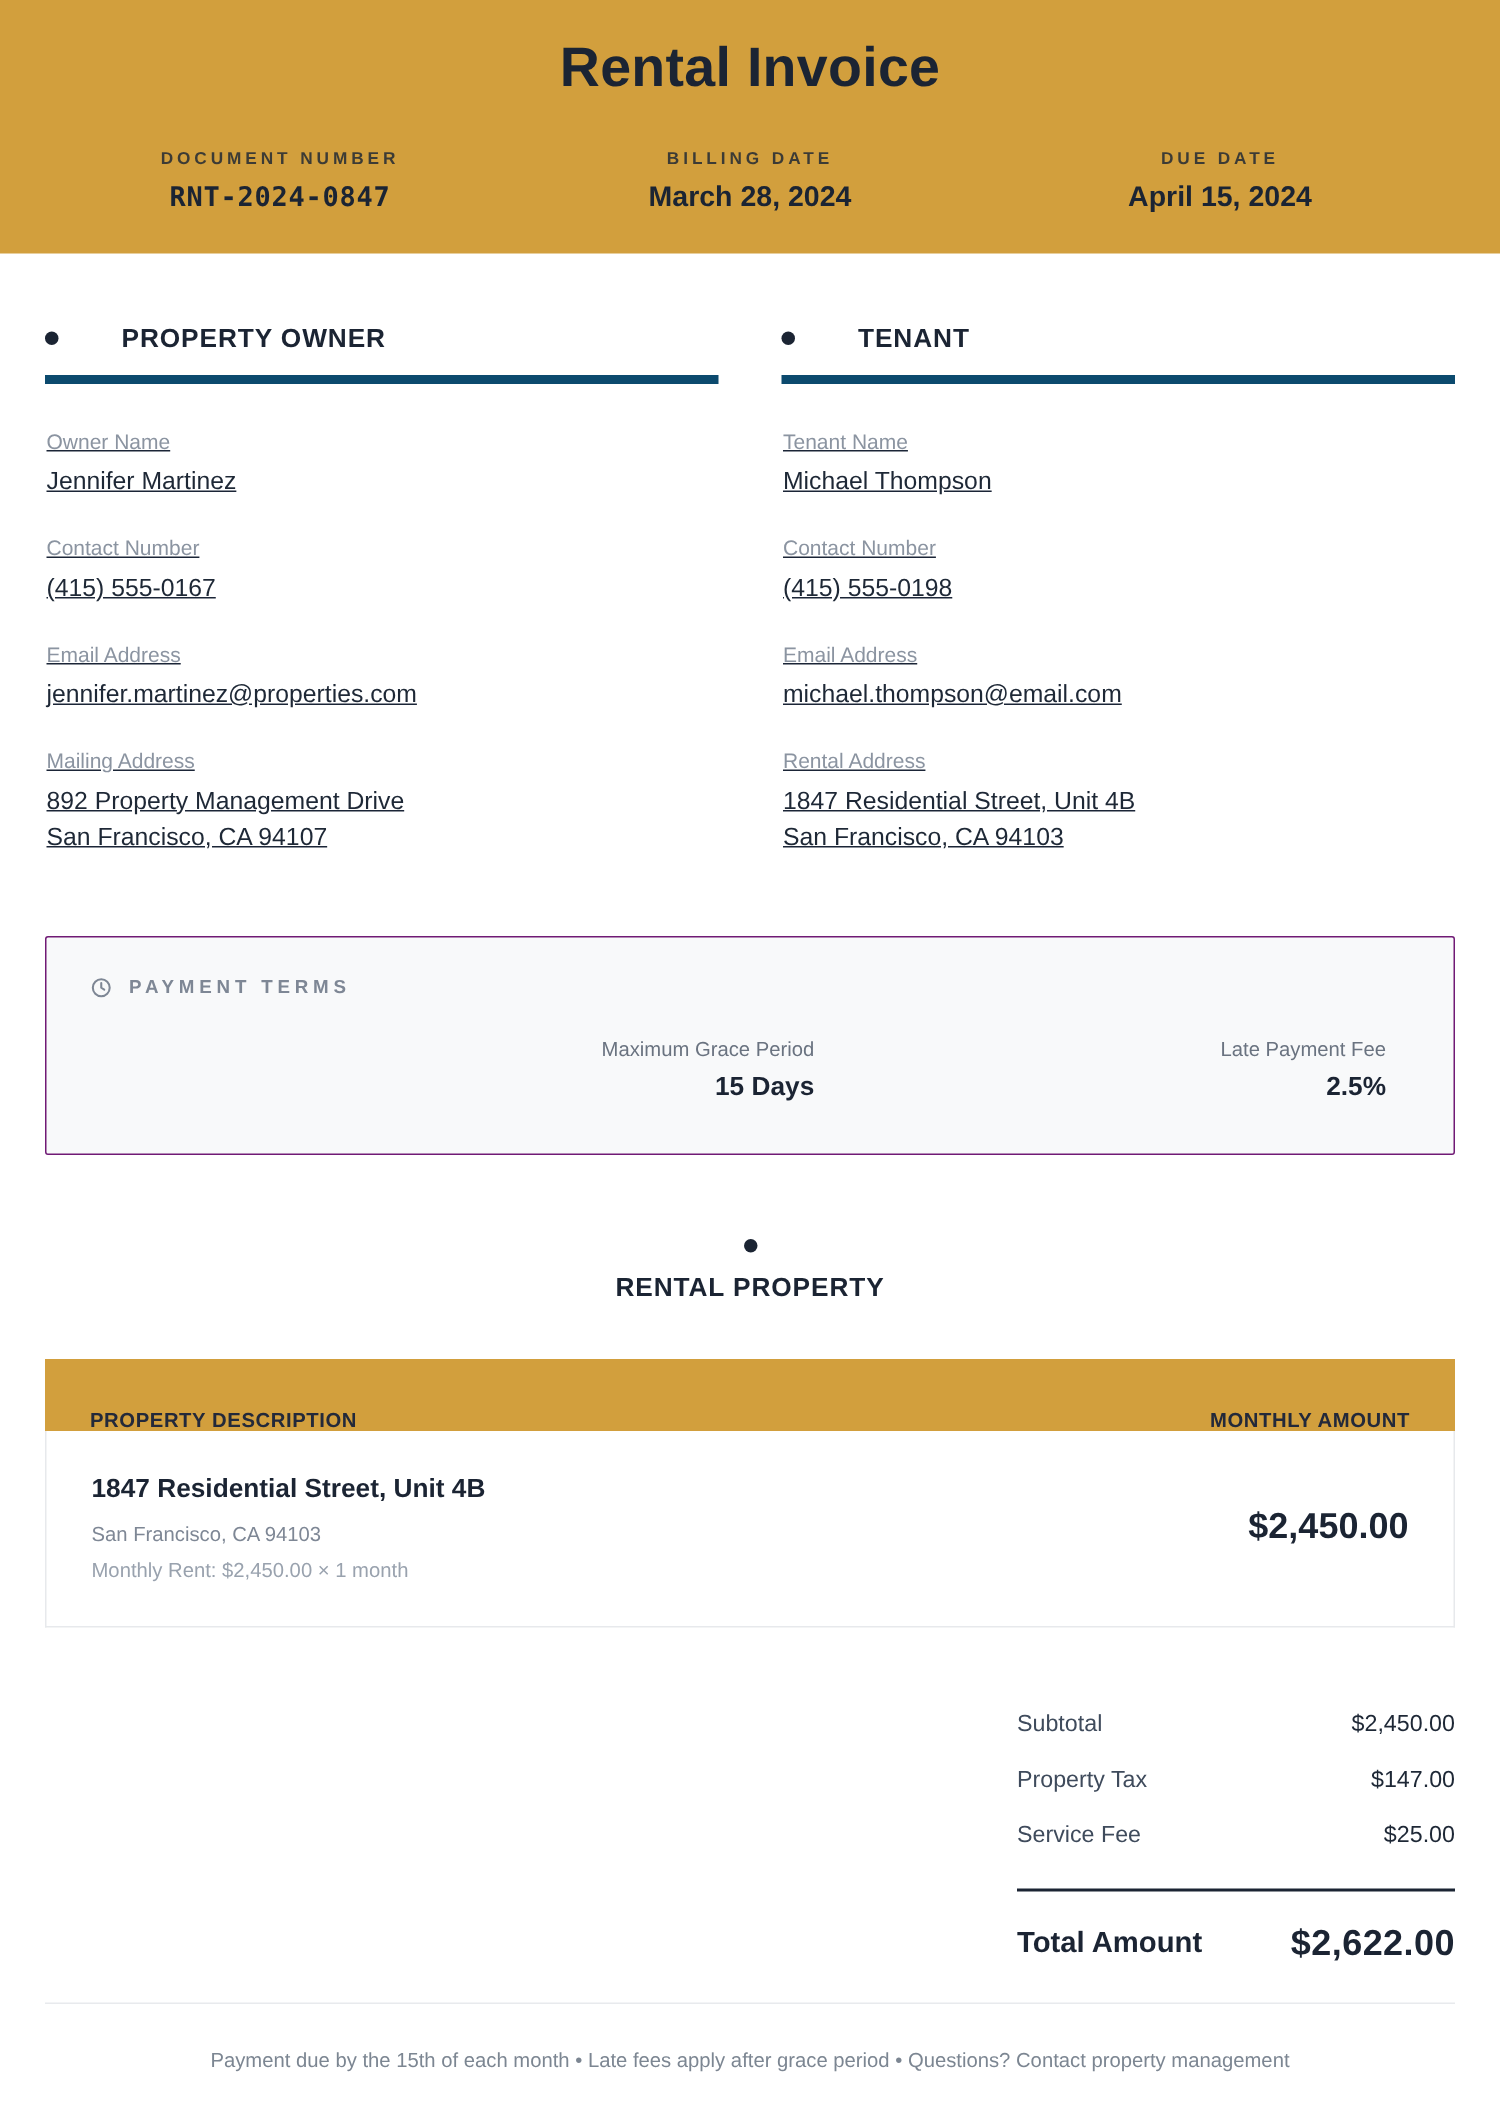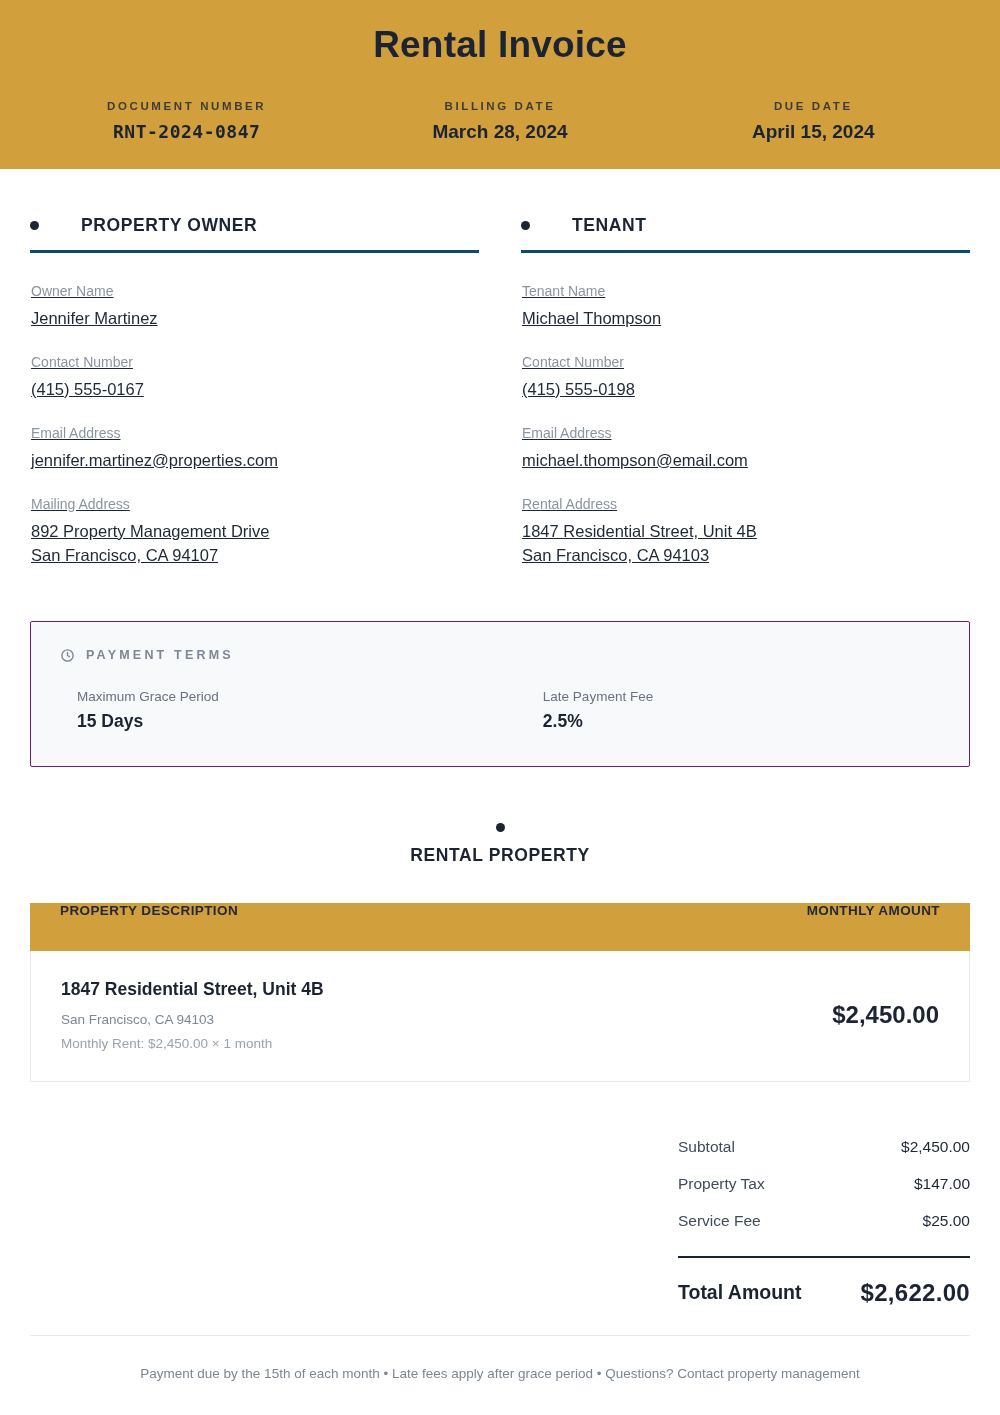--- a/index.html
+++ b/index.html
@@ -66,21 +66,21 @@
     background: #1B2433;
     flex: 0 0 auto;
   }
   .section-title {
     font-size: 17.5px;
     font-weight: 700;
     letter-spacing: 0.6px;
     color: #1B2433;
   }
   .party-col .section-head {
-    border-bottom: 3px solid #0c4a6e;
+    border-bottom: 6px solid #0c4a6e;
     padding-bottom: 14px;
     gap: 42px;
   }
   .fields { margin-top: 30px; padding-left: 1px; }
   .field { margin-bottom: 23px; text-decoration: underline; }
   .field-label {
     font-size: 14px;
     color: #8B94A1;
     margin-bottom: 8px;
   }
@@ -108,20 +108,21 @@
     font-size: 12.5px;
     font-weight: 600;
     letter-spacing: 3.2px;
     color: #7E8795;
   }
   .clock-icon svg { display: block; }
   .terms-items {
     display: flex;
     margin-top: 26px;
     padding-left: 17px;
+    text-align: right;
   }
   .terms-item-1 { width: 55%; }
   .terms-item-2 { width: 45%; }
   .terms-label {
     font-size: 13.5px;
     color: #6A7380;
     margin-bottom: 7px;
   }
   .terms-value {
     font-size: 17.5px;
@@ -136,21 +137,21 @@
     flex: 1;
     height: 1px;
     background: #DCDFE3;
     margin-left: 4px;
   }
   .property-table { margin-top: 24px; }
   .table-header {
     background: #D29F3D;
     height: 48px;
     display: flex;
-    align-items: flex-start;
+    align-items: flex-end;
     justify-content: space-between;
     padding: 0 30px;
   }
   .th {
     font-size: 13.5px;
     font-weight: 700;
     letter-spacing: 0.4px;
     color: #23293A;
   }
   .table-row {

